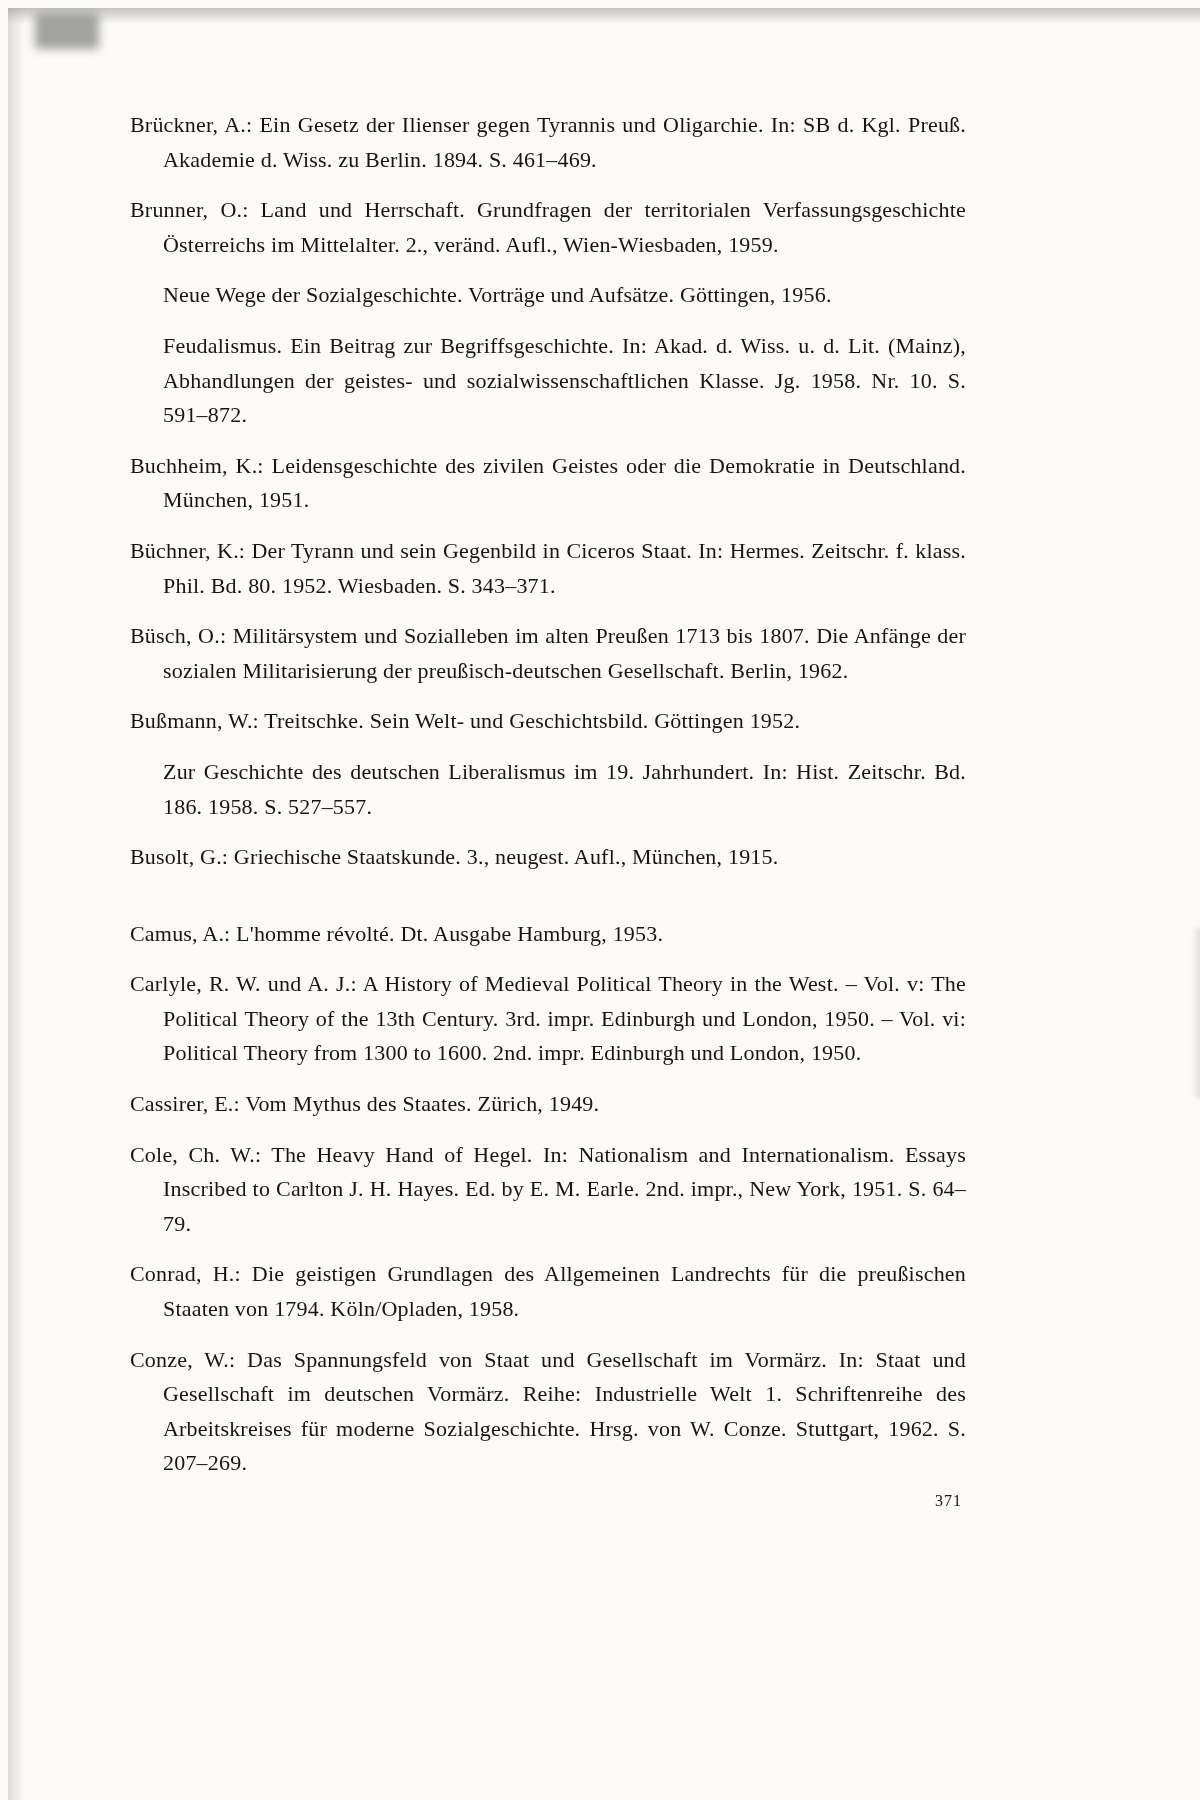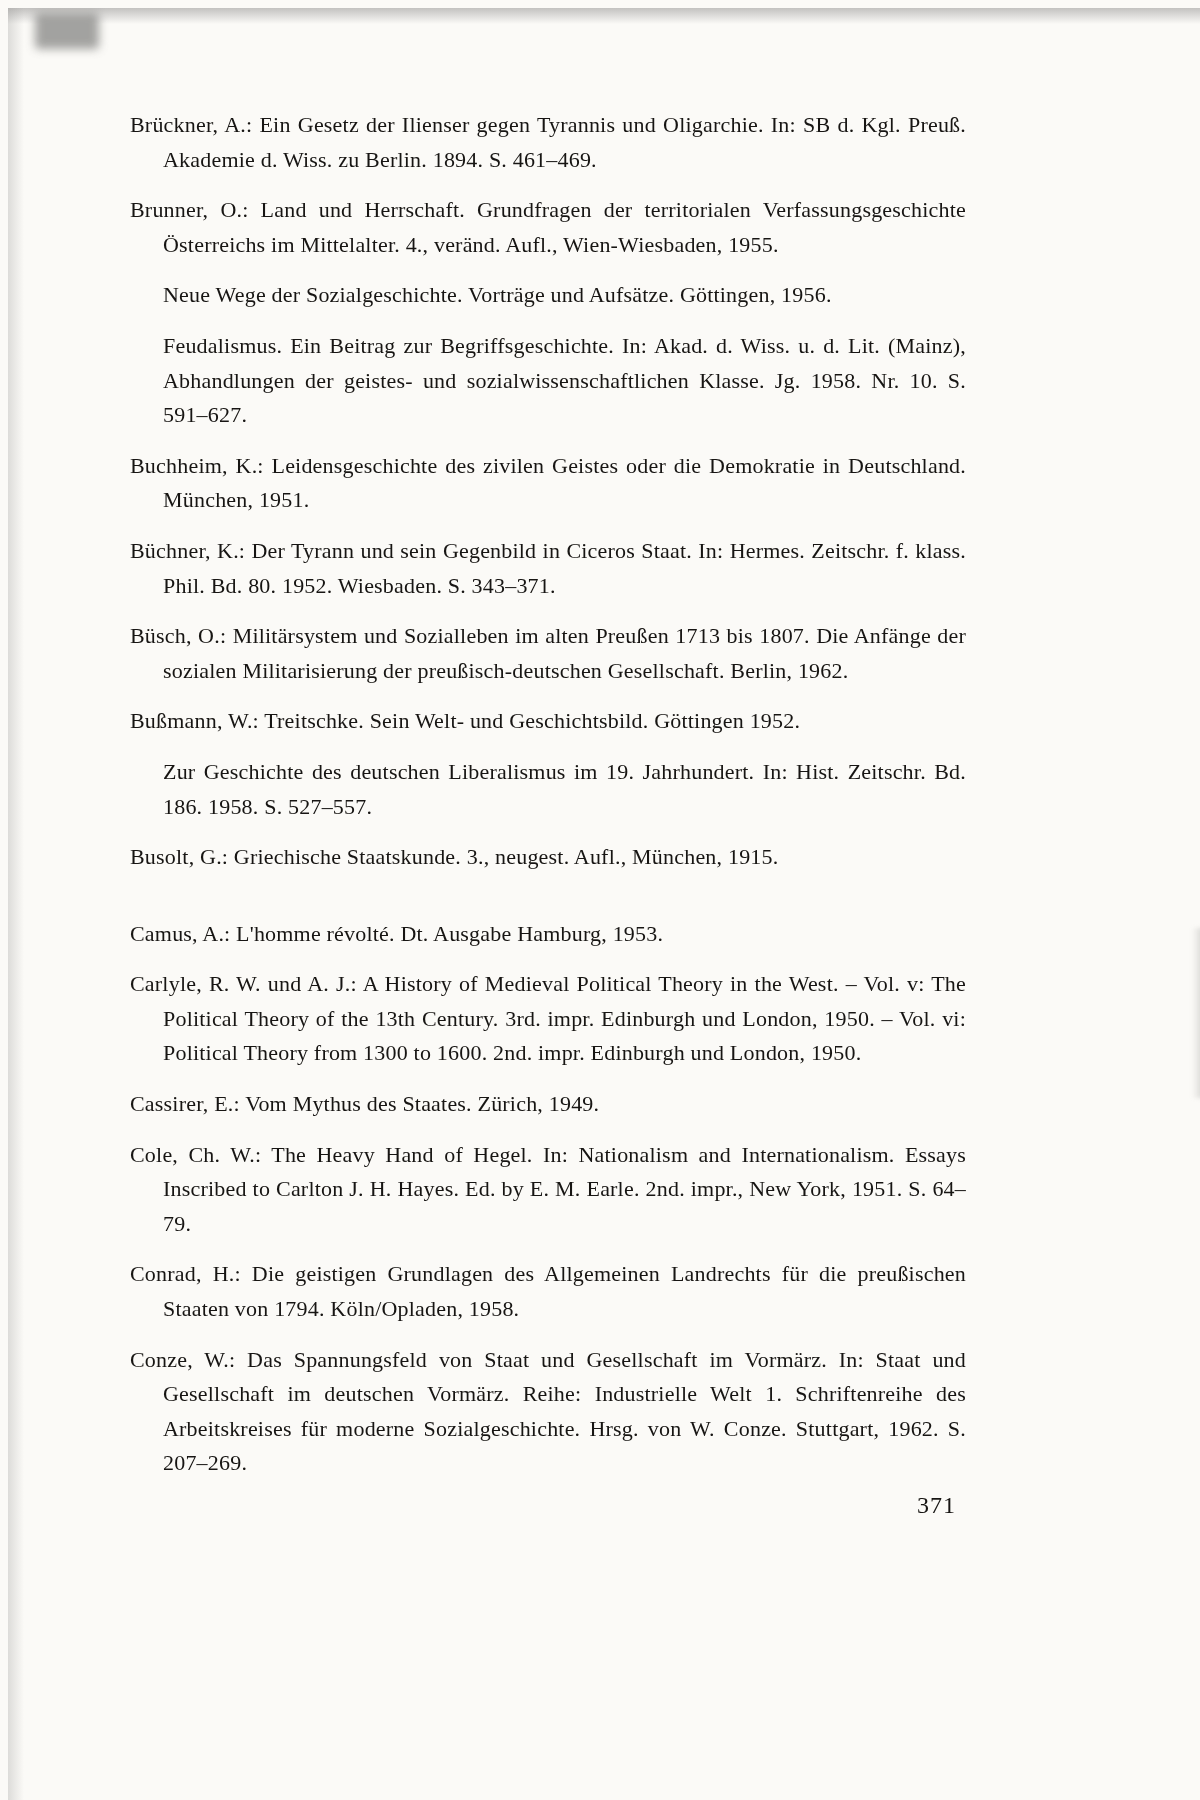--- a/index.html
+++ b/index.html
@@ -53,40 +53,40 @@
     text-indent: -33px;
   }
   .entry.continuation {
     text-indent: 0;
   }
   .entry.section-gap {
     margin-top: 26px;
   }
   .page-number {
     position: absolute;
-    right: 244px;
+    right: 238px;
     top: 1476px;
-    font-size: 24px;
+    font-size: 16px;
     letter-spacing: 1px;
   }
 </style>
 </head>
 <body>
 
 <div class="scan-page">
   <div class="artifact-top-edge"></div>
   <div class="artifact-corner-smudge"></div>
   <div class="artifact-left-edge"></div>
   <div class="artifact-right-smudge"></div>
 
   <div class="bibliography">
       <p class="entry">Brückner, A.: Ein Gesetz der Ilienser gegen Tyrannis und Oligarchie. In: SB d. Kgl. Preuß. Akademie d. Wiss. zu Berlin. 1894. S. 461–469.</p>
-      <p class="entry">Brunner, O.: Land und Herrschaft. Grundfragen der territorialen Verfassungsgeschichte Österreichs im Mittelalter. 4., veränd. Aufl., Wien-Wiesbaden, 1955.</p>
+      <p class="entry">Brunner, O.: Land und Herrschaft. Grundfragen der territorialen Verfassungsgeschichte Österreichs im Mittelalter. 2., veränd. Aufl., Wien-Wiesbaden, 1959.</p>
       <p class="entry continuation">Neue Wege der Sozialgeschichte. Vorträge und Aufsätze. Göttingen, 1956.</p>
-      <p class="entry continuation">Feudalismus. Ein Beitrag zur Begriffsgeschichte. In: Akad. d. Wiss. u. d. Lit. (Mainz), Abhandlungen der geistes- und sozialwissenschaftlichen Klasse. Jg. 1958. Nr. 10. S. 591–627.</p>
+      <p class="entry continuation">Feudalismus. Ein Beitrag zur Begriffsgeschichte. In: Akad. d. Wiss. u. d. Lit. (Mainz), Abhandlungen der geistes- und sozialwissenschaftlichen Klasse. Jg. 1958. Nr. 10. S. 591–872.</p>
       <p class="entry">Buchheim, K.: Leidensgeschichte des zivilen Geistes oder die Demokratie in Deutschland. München, 1951.</p>
       <p class="entry">Büchner, K.: Der Tyrann und sein Gegenbild in Ciceros Staat. In: Hermes. Zeitschr. f. klass. Phil. Bd. 80. 1952. Wiesbaden. S. 343–371.</p>
       <p class="entry">Büsch, O.: Militärsystem und Sozialleben im alten Preußen 1713 bis 1807. Die Anfänge der sozialen Militarisierung der preußisch-deutschen Gesellschaft. Berlin, 1962.</p>
       <p class="entry">Bußmann, W.: Treitschke. Sein Welt- und Geschichtsbild. Göttingen 1952.</p>
       <p class="entry continuation">Zur Geschichte des deutschen Liberalismus im 19. Jahrhundert. In: Hist. Zeitschr. Bd. 186. 1958. S. 527–557.</p>
       <p class="entry">Busolt, G.: Griechische Staatskunde. 3., neugest. Aufl., München, 1915.</p>
       <p class="entry section-gap">Camus, A.: L'homme révolté. Dt. Ausgabe Hamburg, 1953.</p>
       <p class="entry">Carlyle, R. W. und A. J.: A History of Medieval Political Theory in the West. – Vol. v: The Political Theory of the 13th Century. 3rd. impr. Edinburgh und London, 1950. – Vol. vi: Political Theory from 1300 to 1600. 2nd. impr. Edinburgh und London, 1950.</p>
       <p class="entry">Cassirer, E.: Vom Mythus des Staates. Zürich, 1949.</p>
       <p class="entry">Cole, Ch. W.: The Heavy Hand of Hegel. In: Nationalism and Internationalism. Essays Inscribed to Carlton J. H. Hayes. Ed. by E. M. Earle. 2nd. impr., New York, 1951. S. 64–79.</p>

